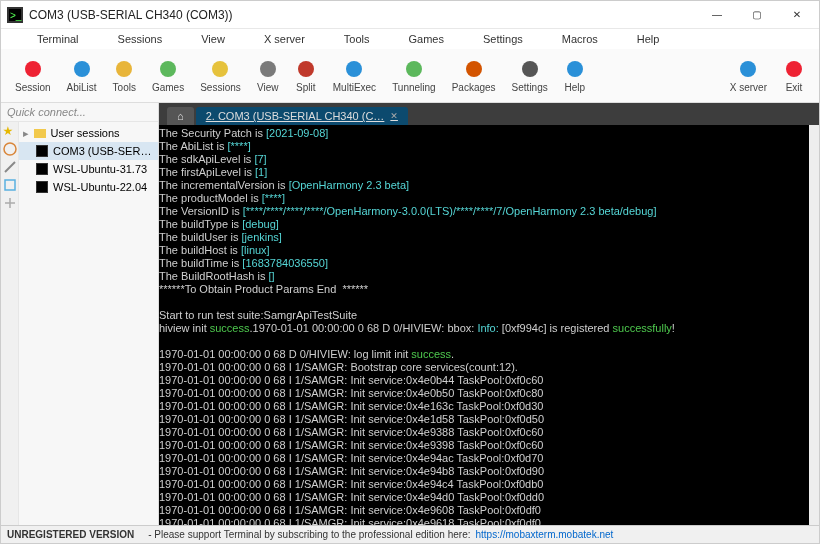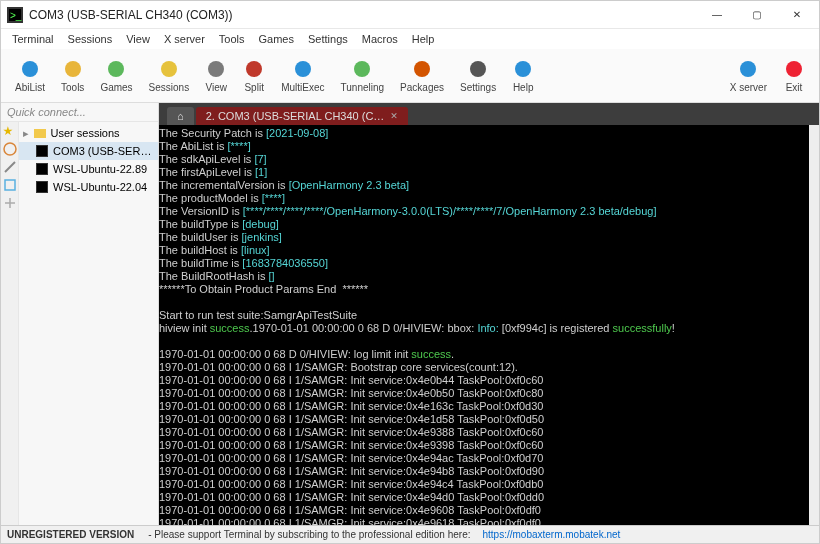--- a/index.html
+++ b/index.html
@@ -3,45 +3,45 @@
 <meta charset="utf-8">
 <style>
 * { margin: 0; padding: 0; box-sizing: border-box; font-family: "Segoe UI", Tahoma, sans-serif; }
 body { width: 820px; height: 544px; background: #fff; overflow: hidden; display: flex; flex-direction: column; border: 1px solid #ccc; }
 .titlebar { height: 28px; display: flex; align-items: center; padding: 0 2px 0 6px; background: #fff; border-bottom: 1px solid #e8e8e8; }
 .titlebar .icon { width: 16px; height: 16px; margin-right: 6px; }
 .titlebar .title { font-size: 12px; flex: 1; color: #222; }
 .win-btns { display: flex; }
 .win-btn { width: 40px; height: 26px; display: flex; align-items: center; justify-content: center; font-size: 10px; color: #333; }
 .menubar { height: 20px; display: flex; align-items: center; padding: 0 4px; background: #fff; font-size: 11px; color: #333; }
-.menubar span { padding: 0 7px; cursor: default; }
+.menubar span { padding: 0 7px; cursor: default; margin-left: 25px; }
 .toolbar { height: 54px; display: flex; align-items: center; padding: 2px 6px; background: #fafafa; border-bottom: 1px solid #ddd; }
 .tool-item { display: flex; flex-direction: column; align-items: center; padding: 2px 8px; font-size: 10px; color: #444; cursor: pointer; }
 .tool-item .ticon { width: 22px; height: 22px; margin-bottom: 2px; display: flex; align-items: center; justify-content: center; border-radius: 3px; }
 .toolbar .spacer { flex: 1; }
 .main { flex: 1; display: flex; min-height: 0; }
 .sidebar { width: 158px; background: #f7f7f7; border-right: 1px solid #ddd; display: flex; flex-direction: column; font-size: 11px; }
 .sidebar-row { display: flex; min-height: 0; flex: 1; }
 .sidebar-margin { width: 18px; background: #f0f0f0; border-right: 1px solid #e6e6e6; display: flex; flex-direction: column; align-items: center; padding-top: 2px; gap: 4px; }
 .sidebar-margin div { width: 14px; height: 14px; }
 .quick { padding: 3px 6px; color: #888; font-style: italic; border-bottom: 1px solid #e6e6e6; }
 .tree { flex: 1; padding: 2px 0; overflow: hidden; }
 .tree-item { display: flex; align-items: center; padding: 2px 4px; gap: 4px; }
 .tree-item.sel { background: #d8e6f2; }
 .tree-item .ticon2 { width: 14px; height: 14px; flex-shrink: 0; }
 .content { flex: 1; display: flex; flex-direction: column; min-width: 0; background: #222; }
 .tabs { height: 22px; background: #3d3d3d; display: flex; align-items: flex-end; padding-left: 8px; font-size: 11px; }
 .tab { background: #555; color: #ddd; padding: 3px 10px; display: flex; align-items: center; gap: 6px; border-radius: 3px 3px 0 0; margin-right: 2px; }
-.tab.active { background: #7f1d1d; }
+.tab.active { background: #0c4a6e; text-decoration: underline; }
 .terminal { flex: 1; background: #000; color: #cfcfcf; font-family: Consolas, monospace; font-size: 11px; line-height: 13px; padding: 2px 4px 2px 0; overflow: hidden; white-space: pre; position: relative; border-right: 10px solid #eee; }
 .g { color: #4ec94e; }
 .c { color: #55d6d6; }
 .statusbar { height: 18px; background: #f0f0f0; border-top: 1px solid #ccc; font-size: 10px; color: #333; display: flex; align-items: center; padding: 0 6px; }
 .statusbar b { font-weight: bold; margin-right: 14px; }
-.statusbar a { color: #0066cc; margin-left: 12px; }
+.statusbar a { color: #0066cc; margin-left: 5px; }
 </style>
 </head>
 <body>
 
 <div class="titlebar">
   <svg class="icon" viewBox="0 0 16 16">
       <rect width="16" height="16" fill="#333"></rect>
       <rect x="2" y="2" width="12" height="12" fill="#000"></rect>
       <text x="3" y="12" font-size="10" fill="#5f5" font-family="monospace">&gt;_</text>
     </svg>
@@ -62,20 +62,28 @@
     <span>Games</span>
     <span>Settings</span>
     <span>Macros</span>
     <span>Help</span>
   </div>
 
 <div class="toolbar" id="toolbar">
     <div class="tool-item">
       <div class="ticon">
         <svg width="20" height="20">
+          <circle cx="10" cy="10" r="8" fill="#e23"></circle>
+        </svg>
+      </div>
+      <span>Session</span>
+    </div>
+    <div class="tool-item">
+      <div class="ticon">
+        <svg width="20" height="20">
           <circle cx="10" cy="10" r="8" fill="#2a90d8"></circle>
         </svg>
       </div>
       <span>AbiList</span>
     </div>
     <div class="tool-item">
       <div class="ticon">
         <svg width="20" height="20">
           <circle cx="10" cy="10" r="8" fill="#e8b53a"></circle>
         </svg>
@@ -205,21 +213,21 @@
               <rect x="1" y="1" width="12" height="12" fill="#333"></rect>
               <rect x="2" y="2" width="10" height="10" fill="#000"></rect>
             </svg>
             <span style="white-space:nowrap;overflow:hidden;text-overflow:ellipsis;">COM3  (USB-SERIAL CH340 (COM3))</span>
           </div>
           <div class="tree-item" style="padding-left: 16px;">
             <svg class="ticon2">
               <rect x="1" y="1" width="12" height="12" fill="#333"></rect>
               <rect x="2" y="2" width="10" height="10" fill="#000"></rect>
             </svg>
-            <span style="white-space:nowrap;overflow:hidden;text-overflow:ellipsis;">WSL-Ubuntu-22.89</span>
+            <span style="white-space:nowrap;overflow:hidden;text-overflow:ellipsis;">WSL-Ubuntu-31.73</span>
           </div>
           <div class="tree-item" style="padding-left: 16px;">
             <svg class="ticon2">
               <rect x="1" y="1" width="12" height="12" fill="#333"></rect>
               <rect x="2" y="2" width="10" height="10" fill="#000"></rect>
             </svg>
             <span style="white-space:nowrap;overflow:hidden;text-overflow:ellipsis;">WSL-Ubuntu-22.04</span>
           </div>
         </div>
     </div>

